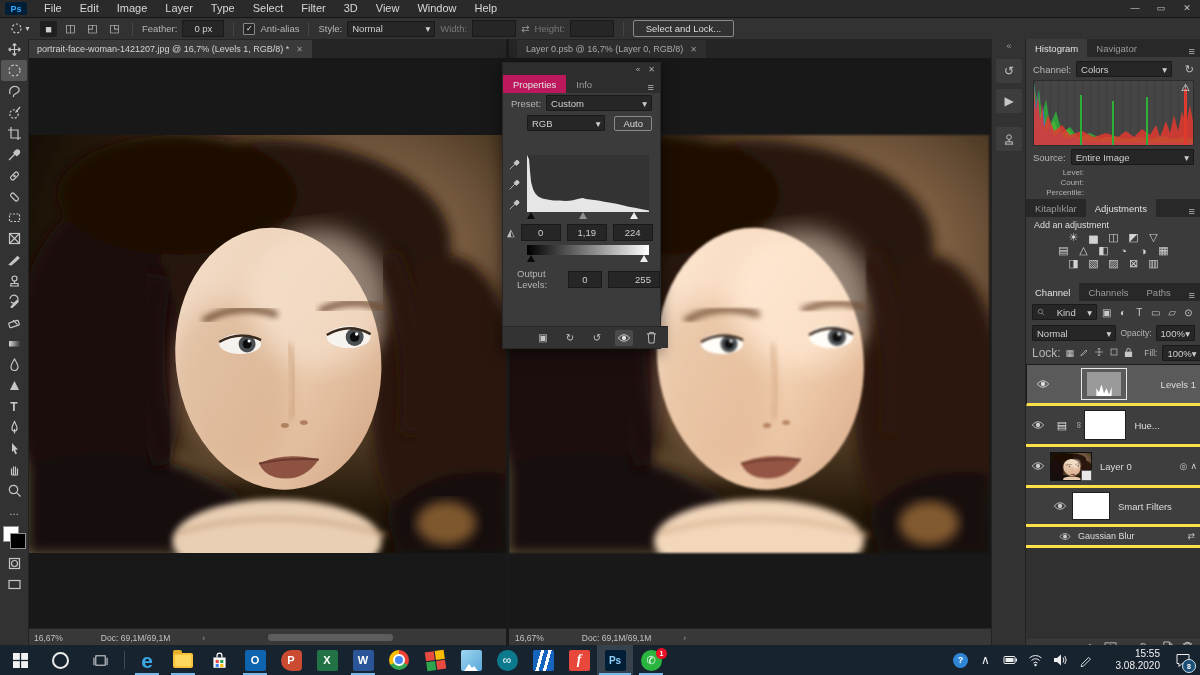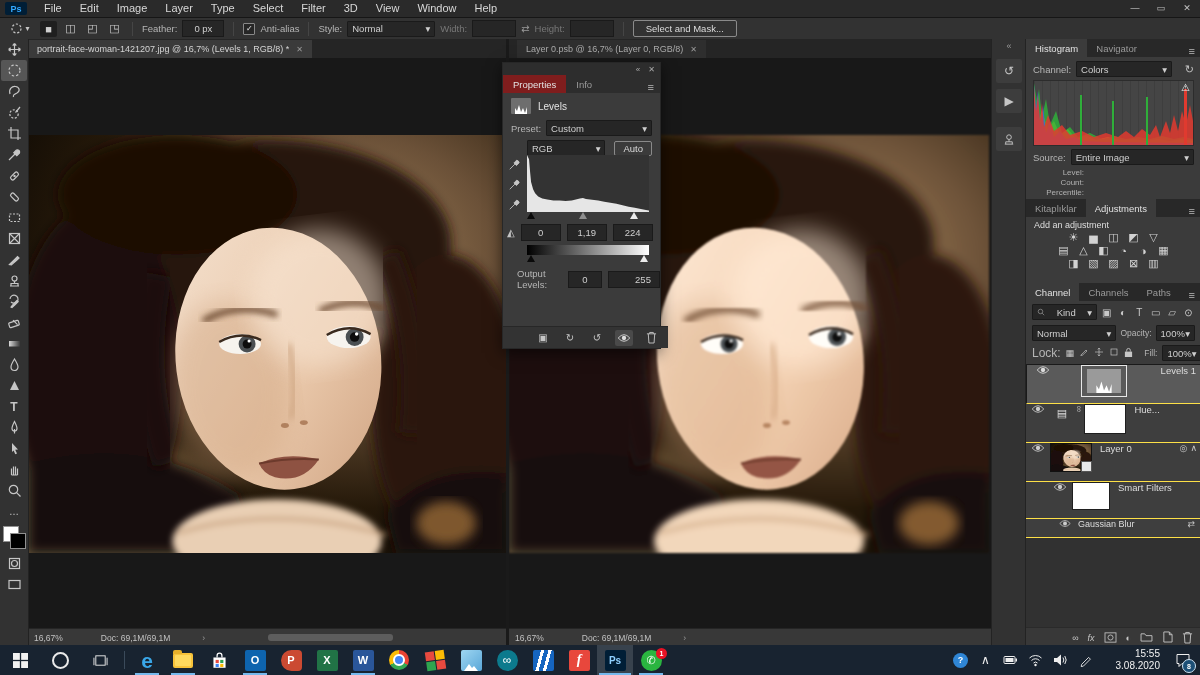--- a/index.html
+++ b/index.html
@@ -39,21 +39,21 @@
 #toolbar{left:0;top:39px;width:28px;height:606px;background:#323232;border-right:1px solid #222;display:flex;flex-direction:column;align-items:center}
 .tool{width:26px;height:21px;display:flex;align-items:center;justify-content:center;color:#c6c6c6;border-radius:2px;flex:none}
 .tool.on{background:#565656}
 .tool svg{width:15px;height:15px;stroke:#c6c6c6;fill:none;stroke-width:1.2}
 .swatch{position:relative;width:24px;height:24px;margin-top:3px;flex:none}
 
 #props{left:502px;top:62px;width:157px;height:285px;background:#3b3b3b;border:1px solid #272727;box-shadow:0 4px 14px rgba(0,0,0,.55);z-index:30}
 .phead{height:12px;background:#2d2d2d;display:flex;justify-content:flex-end;align-items:center;gap:8px;padding-right:5px;color:#a8a8a8;font-size:8px}
 .ptabs{height:18px;background:#2d2d2d;display:flex;align-items:flex-end;color:#9a9a9a}
 .ptab{padding:0 10px;height:18px;display:flex;align-items:center;font-size:9.5px}
-.ptab.on{background:#7f1d1d;color:#e2e2e2}
+.ptab.on{background:#be185d;color:#e2e2e2}
 .pmenu{margin-left:auto;padding-right:6px;color:#b8b8b8;font-size:11px}
 .levrow{display:flex;align-items:center;gap:7px;padding:5px 8px 4px}
 .levicon{width:20px;height:16px;background:#6e6e6e;display:flex;align-items:flex-end;justify-content:center;border-radius:1px}
 .prow{display:flex;align-items:center;gap:5px;padding:2px 8px}
 .tri{position:absolute;width:0;height:0;border-left:4px solid transparent;border-right:4px solid transparent;border-bottom:7px solid #0a0a0a}
 .tri.g{border-bottom-color:#8f8f8f}.tri.w{border-bottom-color:#ececec}
 .pbot{position:absolute;left:0;bottom:0;width:100%;height:21px;background:#333;border-top:1px solid #272727;display:flex;align-items:center;justify-content:flex-end;gap:9px;padding-right:8px;color:#c5c5c5}
 .pbot .pbi{display:flex;align-items:center;justify-content:center;width:18px;height:16px;border-radius:2px}
 .pbot .pbi.on{background:#4a4a4a}
 
@@ -62,21 +62,21 @@
 
 .panel{background:#3b3b3b;border-left:1px solid #232323}
 .rtabs{height:18px;background:#282828;display:flex;align-items:flex-end;color:#9a9a9a}
 .rtab{padding:0 9px;height:18px;display:flex;align-items:center;font-size:9.5px;white-space:nowrap}
 .rtab.on{background:#3b3b3b;color:#e0e0e0}
 .statgrid{display:flex;font-size:8px;line-height:10px;color:#b2b2b2;padding:2px 6px}
 .sr{display:flex;gap:4px}.sl{width:42px;text-align:right;flex:none}.sv{color:#d8d8d8}
 .adjico{font-size:11px;color:#d2d2d2;width:16px;text-align:center}
 
 .lfico{font-size:10px;color:#c8c8c8;width:14px;text-align:center}
-.lrow{display:flex;align-items:flex-start;background:#3e3e3e;border-bottom:1px solid #fde047}
+.lrow{display:flex;align-items:center;background:#3e3e3e;border-bottom:3px solid #fde047}
 .lrow.sel{background:#5a5a5a}
 .eyec{width:24px;display:flex;justify-content:center;flex:none}
 .mask{background:#fff;border:1px solid #1f1f1f}
 .lname{font-size:9.5px;color:#dcdcdc;margin-left:8px;white-space:nowrap}
 .lbot{height:20px;background:#383838;border-top:1px solid #2a2a2a;display:flex;align-items:center;justify-content:flex-end;gap:9px;padding-right:8px;color:#c5c5c5;font-size:9px}
 
 #taskbar{left:0;top:645px;width:1200px;height:30px;background:#182330;display:flex;align-items:stretch;z-index:40}
 .tbbtn{width:40px;display:flex;align-items:center;justify-content:center;position:relative}
 .appbtn{width:36px;display:flex;align-items:center;justify-content:center;position:relative}
 .run{position:absolute;bottom:0;left:6px;right:6px;height:2px;background:#76b9ed}
@@ -204,21 +204,21 @@
   <span class="sel" style="width:78px">
         <span>Normal</span>
         <span>▾</span>
       </span>
   <span class="lbl" style="color:#777">Width:</span>
   <input class="inp" style="width: 38px;" value="">
   <span style="color:#9a9a9a">⇄</span>
   <span class="lbl" style="color:#777">Height:</span>
   <input class="inp" style="width: 38px;" value="">
   <span class="vdiv"></span>
-  <button class="btn-sam">Select and Mask...</button>
+  <button class="btn-sam">Select and Lock...</button>
 </div>
 
 <div class="ab tabstrip" style="left:0;top:39px;width:506px">
   <span class="chip">»</span>
   <span class="doctab on">
     <span>portrait-face-woman-1421207.jpg @ 16,7% (Levels 1, RGB/8) *</span>
     <span class="tclose">✕</span>
   </span>
 </div>
 <div class="ab canvas" style="left:28px;top:58px;width:478px;height:570px">
@@ -387,28 +387,20 @@
 
 <div id="props" class="ab">
   <div class="phead">
     <span>«</span>
     <span>✕</span>
   </div>
   <div class="ptabs">
     <span class="ptab on">Properties</span>
     <span class="ptab">Info</span>
     <span class="pmenu">≡</span>
-  </div>
-  <div class="levrow">
-    <span class="levicon">
-      <svg width="14" height="11" viewBox="0 0 14 11">
-            <path d="M1 11 L1 5 3 8 5 2 7 9 9 5 11 10 13 4 13 11 Z" fill="#fff"></path>
-          </svg>
-    </span>
-    <span style="font-size:10px;color:#e2e2e2">Levels</span>
   </div>
   <div class="prow">
     <span class="lbl">Preset:</span>
     <span class="sel" style="flex:1">
           <span>Custom</span>
           <span>▾</span>
         </span>
   </div>
   <div class="prow" style="padding-left:24px">
     <span class="sel" style="width:76px">

